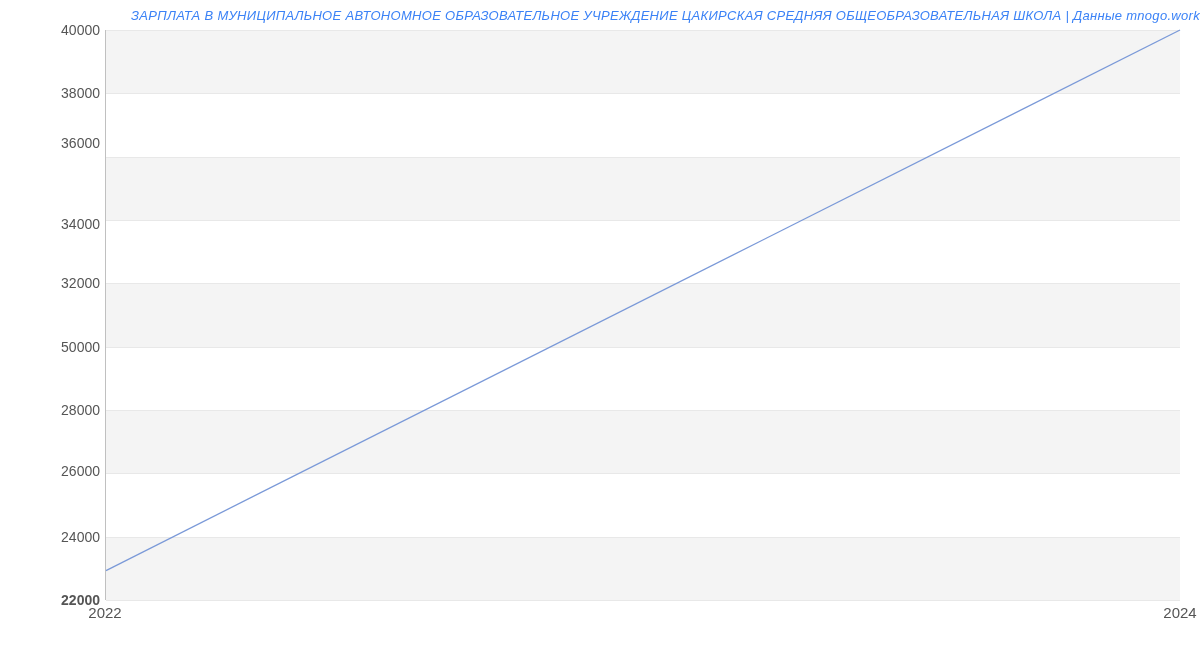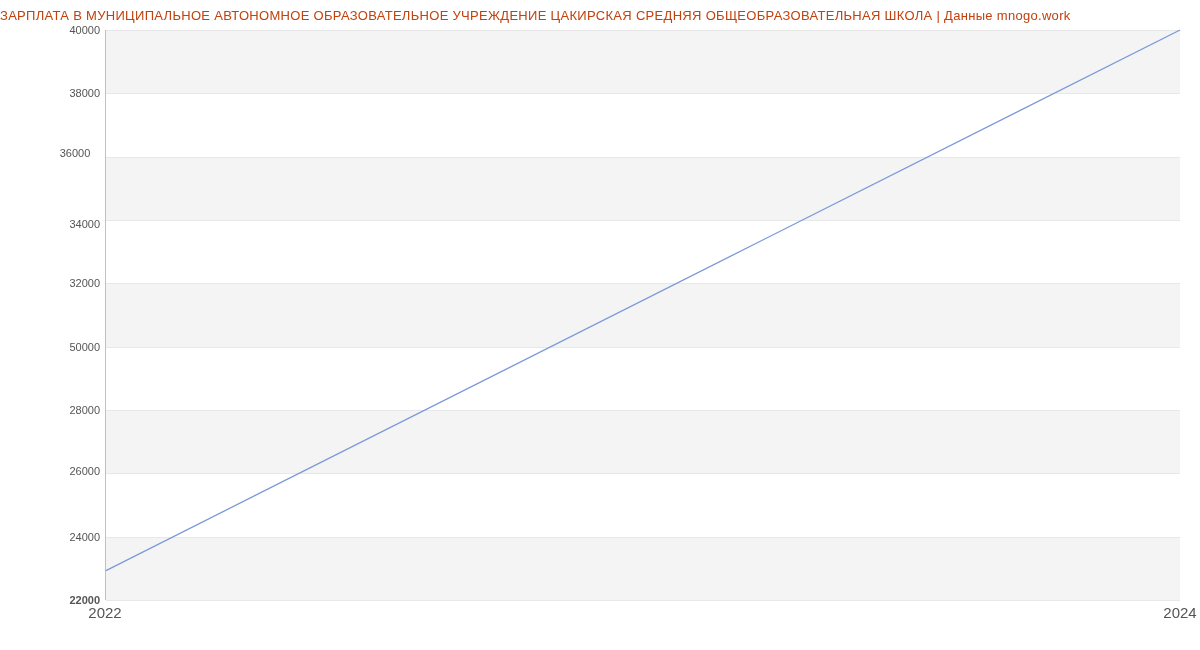--- a/index.html
+++ b/index.html
@@ -8,24 +8,25 @@
       background: #fff;
       width: 1200px;
       height: 650px;
       position: relative;
     }
     .chart-title {
       position: absolute;
       top: 8px;
       left: 0;
       right: 0;
-      text-align: left;
+      text-align: right;
       font-size: 13px;
-      color: #c2410c;
+      color: #3b82f6;
       letter-spacing: 0.3px;
+      font-style: italic;
     }
     .plot-area {
       position: absolute;
       left: 105px;
       top: 30px;
       width: 1075px;
       height: 570px;
       border-left: 1px solid #c0c0c0;
       border-bottom: 1px solid #c0c0c0;
     }
@@ -40,21 +41,21 @@
       left: 0;
       width: 100%;
       height: 1px;
       background: #e8e8e8;
     }
     .y-tick {
       position: absolute;
       right: 1100px;
       width: 50px;
       text-align: right;
-      font-size: 11px;
+      font-size: 14px;
       color: #555;
       transform: translateY(-50%);
     }
     .x-tick {
       position: absolute;
       top: 604px;
       font-size: 15px;
       color: #555;
       transform: translateX(-50%);
     }
@@ -98,17 +99,17 @@
   </svg>
 </div>
 
 <div class="y-tick" style="top: 600px; font-weight: bold;">22000</div>
 <div class="y-tick" style="top: 536.667px;">24000</div>
 <div class="y-tick" style="top: 471px;">26000</div>
 <div class="y-tick" style="top: 410px;">28000</div>
 <div class="y-tick" style="top: 346.667px;">50000</div>
 <div class="y-tick" style="top: 283.333px;">32000</div>
 <div class="y-tick" style="top: 224px;">34000</div>
-<div class="y-tick" style="top: 153px; text-align: center;">36000</div>
+<div class="y-tick" style="top: 143px;">36000</div>
 <div class="y-tick" style="top: 93.3333px;">38000</div>
 <div class="y-tick" style="top: 30px;">40000</div>
 <div class="x-tick" style="left: 105px;">2022</div>
 <div class="x-tick" style="left: 1180px;">2024</div>
 
 </body></html>

